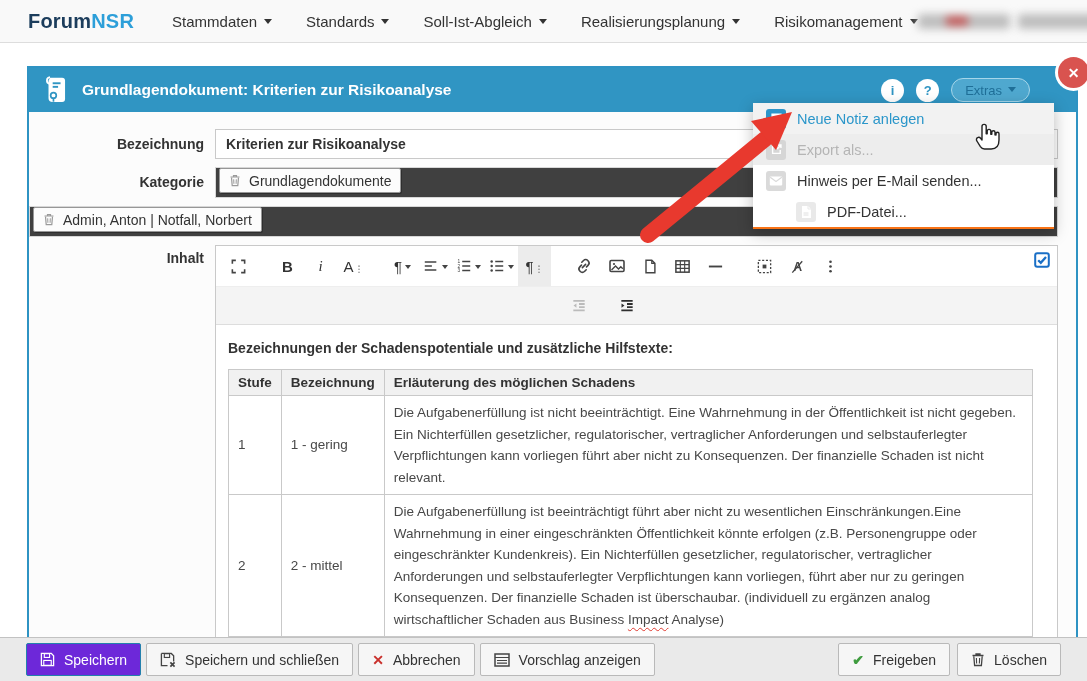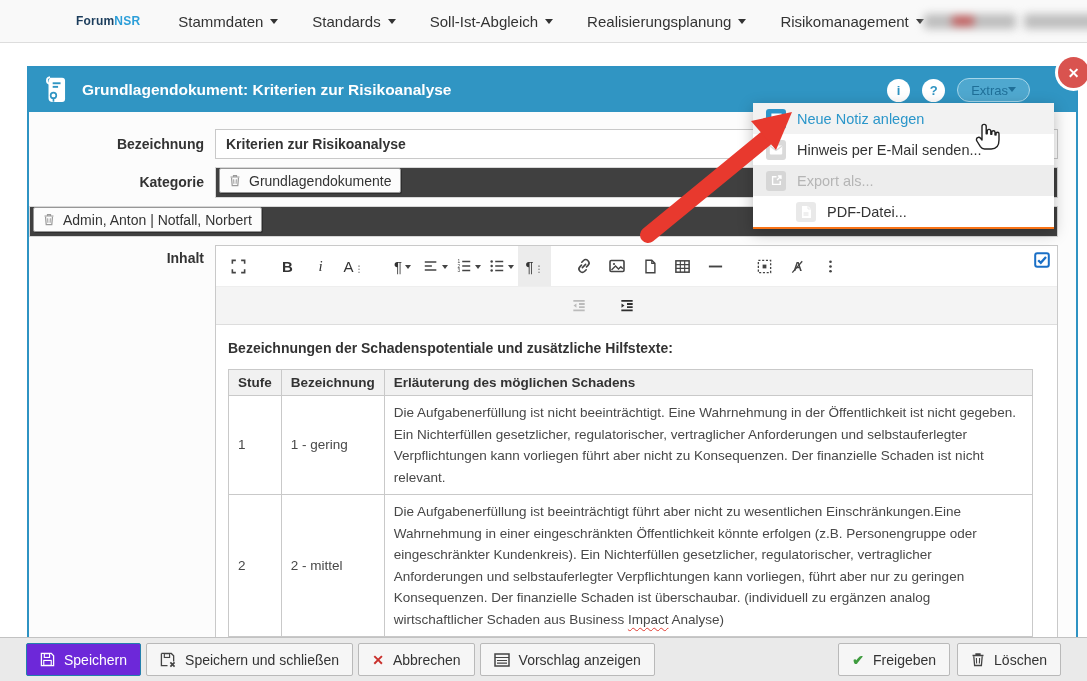--- a/index.html
+++ b/index.html
@@ -3,40 +3,40 @@
 <meta charset="utf-8">
 <style>
   * { margin:0; padding:0; box-sizing:border-box; }
   html,body { width:1087px; height:681px; overflow:hidden; background:#fff;
     font-family:"Liberation Sans", sans-serif; color:#333; }
 
   
   .topbar { position:absolute; left:0; top:0; width:1087px; height:43px;
     background:#f9f9f9; border-bottom:1px solid #ddd; display:flex; align-items:center;
     padding-left:28px; z-index:40; }
-  .brand { font-size:12px; font-weight:700; margin-right:38px; letter-spacing:.2px;margin-left:48px; }
+  .brand { font-size:20px; font-weight:700; margin-right:38px; letter-spacing:.2px; }
   .brand .b1 { color:#1c3d5c; } .brand .b2 { color:#2d9fd9; }
   .nav { display:flex; align-items:center; gap:34px; font-size:15px; color:#333; }
   .nav-item { display:flex; align-items:center; gap:7px; cursor:pointer; white-space:nowrap; }
   .caret { width:0; height:0; border:4px solid transparent; border-top:5px solid #333; margin-top:4px; }
   .userbox { margin-left:auto; display:flex; align-items:center; gap:8px; padding-right:5px; }
   .redacted { height:15px; border-radius:3px; background:#bdbdbd; filter:blur(4px); position:relative; }
   .redacted.r1 { width:92px; } .redacted.r2 { width:104px; }
   .redacted .redspot { position:absolute; left:28px; top:2px; width:22px; height:10px; background:#c25a5a; border-radius:2px; }
 
   
   .modal { position:absolute; left:27px; top:66px; width:1051px; height:625px;
     border:2px solid #2e93c3; background:#fcfcfc; z-index:10; }
   .modal-header { height:44px; background:#3095c3; display:flex; align-items:center;
     padding:0 46px 0 14px; gap:12px; }
   .modal-title { color:#fff; font-weight:700; font-size:15.5px; flex:1; white-space:nowrap; }
   .hdr-circle { width:23px; height:23px; border-radius:50%; background:#fff; color:#2f94c2;
     font-weight:700; font-size:13px; display:flex; align-items:center; justify-content:center; cursor:pointer; }
   .extras-btn { height:24px; border-radius:12px; background:#4fa8cf; border:1px solid #a5d6ea;
-    color:#1f6f98; font-size:13px; display:flex; align-items:center; padding:0 13px; cursor:pointer; }
+    color:#1f6f98; font-size:13px; display:flex; align-items:center; gap:6px; padding:0 13px; cursor:pointer; }
   .extras-caret { border-top-color:#1f6f98; margin-top:3px; }
   .close-btn { position:absolute; right:-13px; top:-11px; width:31px; height:31px; border-radius:50%;
     background:#d9534f; box-shadow:0 0 0 3px #fff; color:#fff; font-weight:700; font-size:14px;
     display:flex; align-items:center; justify-content:center; cursor:pointer; z-index:30; }
   .modal-body { height:calc(100% - 44px); overflow:hidden; padding:17px 18px 0 0; }
 
   
   .form-row { display:flex; margin-bottom:8px; }
   .form-label { width:186px; padding-right:11px; text-align:right; font-weight:700;
     font-size:14px; line-height:30px; white-space:nowrap; }
@@ -361,37 +361,37 @@
 <div class="dropdown">
   <div class="menu-item hover">
     <span class="mi-icon" style="background:#2d95c9;">
       <svg width="13" height="13" viewBox="0 0 14 14">
           <path d="M1.5 1.5 h11 v7.5 L9 12.5 H1.5 z" fill="#fff"></path>
           <path d="M9 12.5 V9 h3.5" fill="none" stroke="#2d95c9" stroke-width="1.1"></path>
         </svg>
     </span>
     <span>Neue Notiz anlegen</span>
   </div>
+  <div class="menu-item disabled">
+    <span class="mi-icon" style="background:#d6d6d6;">
+      <svg width="13" height="13" viewBox="0 0 14 14">
+          <path d="M7 3 H2.8 V11.2 H11 V7.6" fill="none" stroke="#fff" stroke-width="1.5"></path>
+          <path d="M8.5 2.2 h3.3 v3.3 M11.6 2.4 L7.6 6.4" fill="none" stroke="#fff" stroke-width="1.5"></path>
+        </svg>
+    </span>
+    <span>Export als...</span>
+  </div>
   <div class="menu-item">
     <span class="mi-icon" style="background:#dadada;">
       <svg width="14" height="12" viewBox="0 0 14 12">
           <rect x="0.8" y="1.5" width="12.4" height="9" rx="1" fill="#fff"></rect>
           <path d="M1.2 2.2 L7 6.6 L12.8 2.2" fill="none" stroke="#dadada" stroke-width="1.2"></path>
         </svg>
     </span>
     <span>Hinweis per E-Mail senden...</span>
-  </div>
-  <div class="menu-item disabled">
-    <span class="mi-icon" style="background:#d6d6d6;">
-      <svg width="13" height="13" viewBox="0 0 14 14">
-          <path d="M7 3 H2.8 V11.2 H11 V7.6" fill="none" stroke="#fff" stroke-width="1.5"></path>
-          <path d="M8.5 2.2 h3.3 v3.3 M11.6 2.4 L7.6 6.4" fill="none" stroke="#fff" stroke-width="1.5"></path>
-        </svg>
-    </span>
-    <span>Export als...</span>
   </div>
   <div class="menu-item indent">
     <span class="mi-icon" style="background:#e9e9e9;">
       <svg width="12" height="14" viewBox="0 0 12 14">
           <path d="M2 1 h6 l3 3 v9 H2 z" fill="#fff"></path>
           <path d="M8 1 v3 h3" fill="none" stroke="#e9e9e9" stroke-width="1"></path>
           <path d="M3.5 8 h5 M3.5 10 h5" stroke="#e0e0e0" stroke-width="1"></path>
         </svg>
     </span>
     <span>PDF-Datei...</span>

